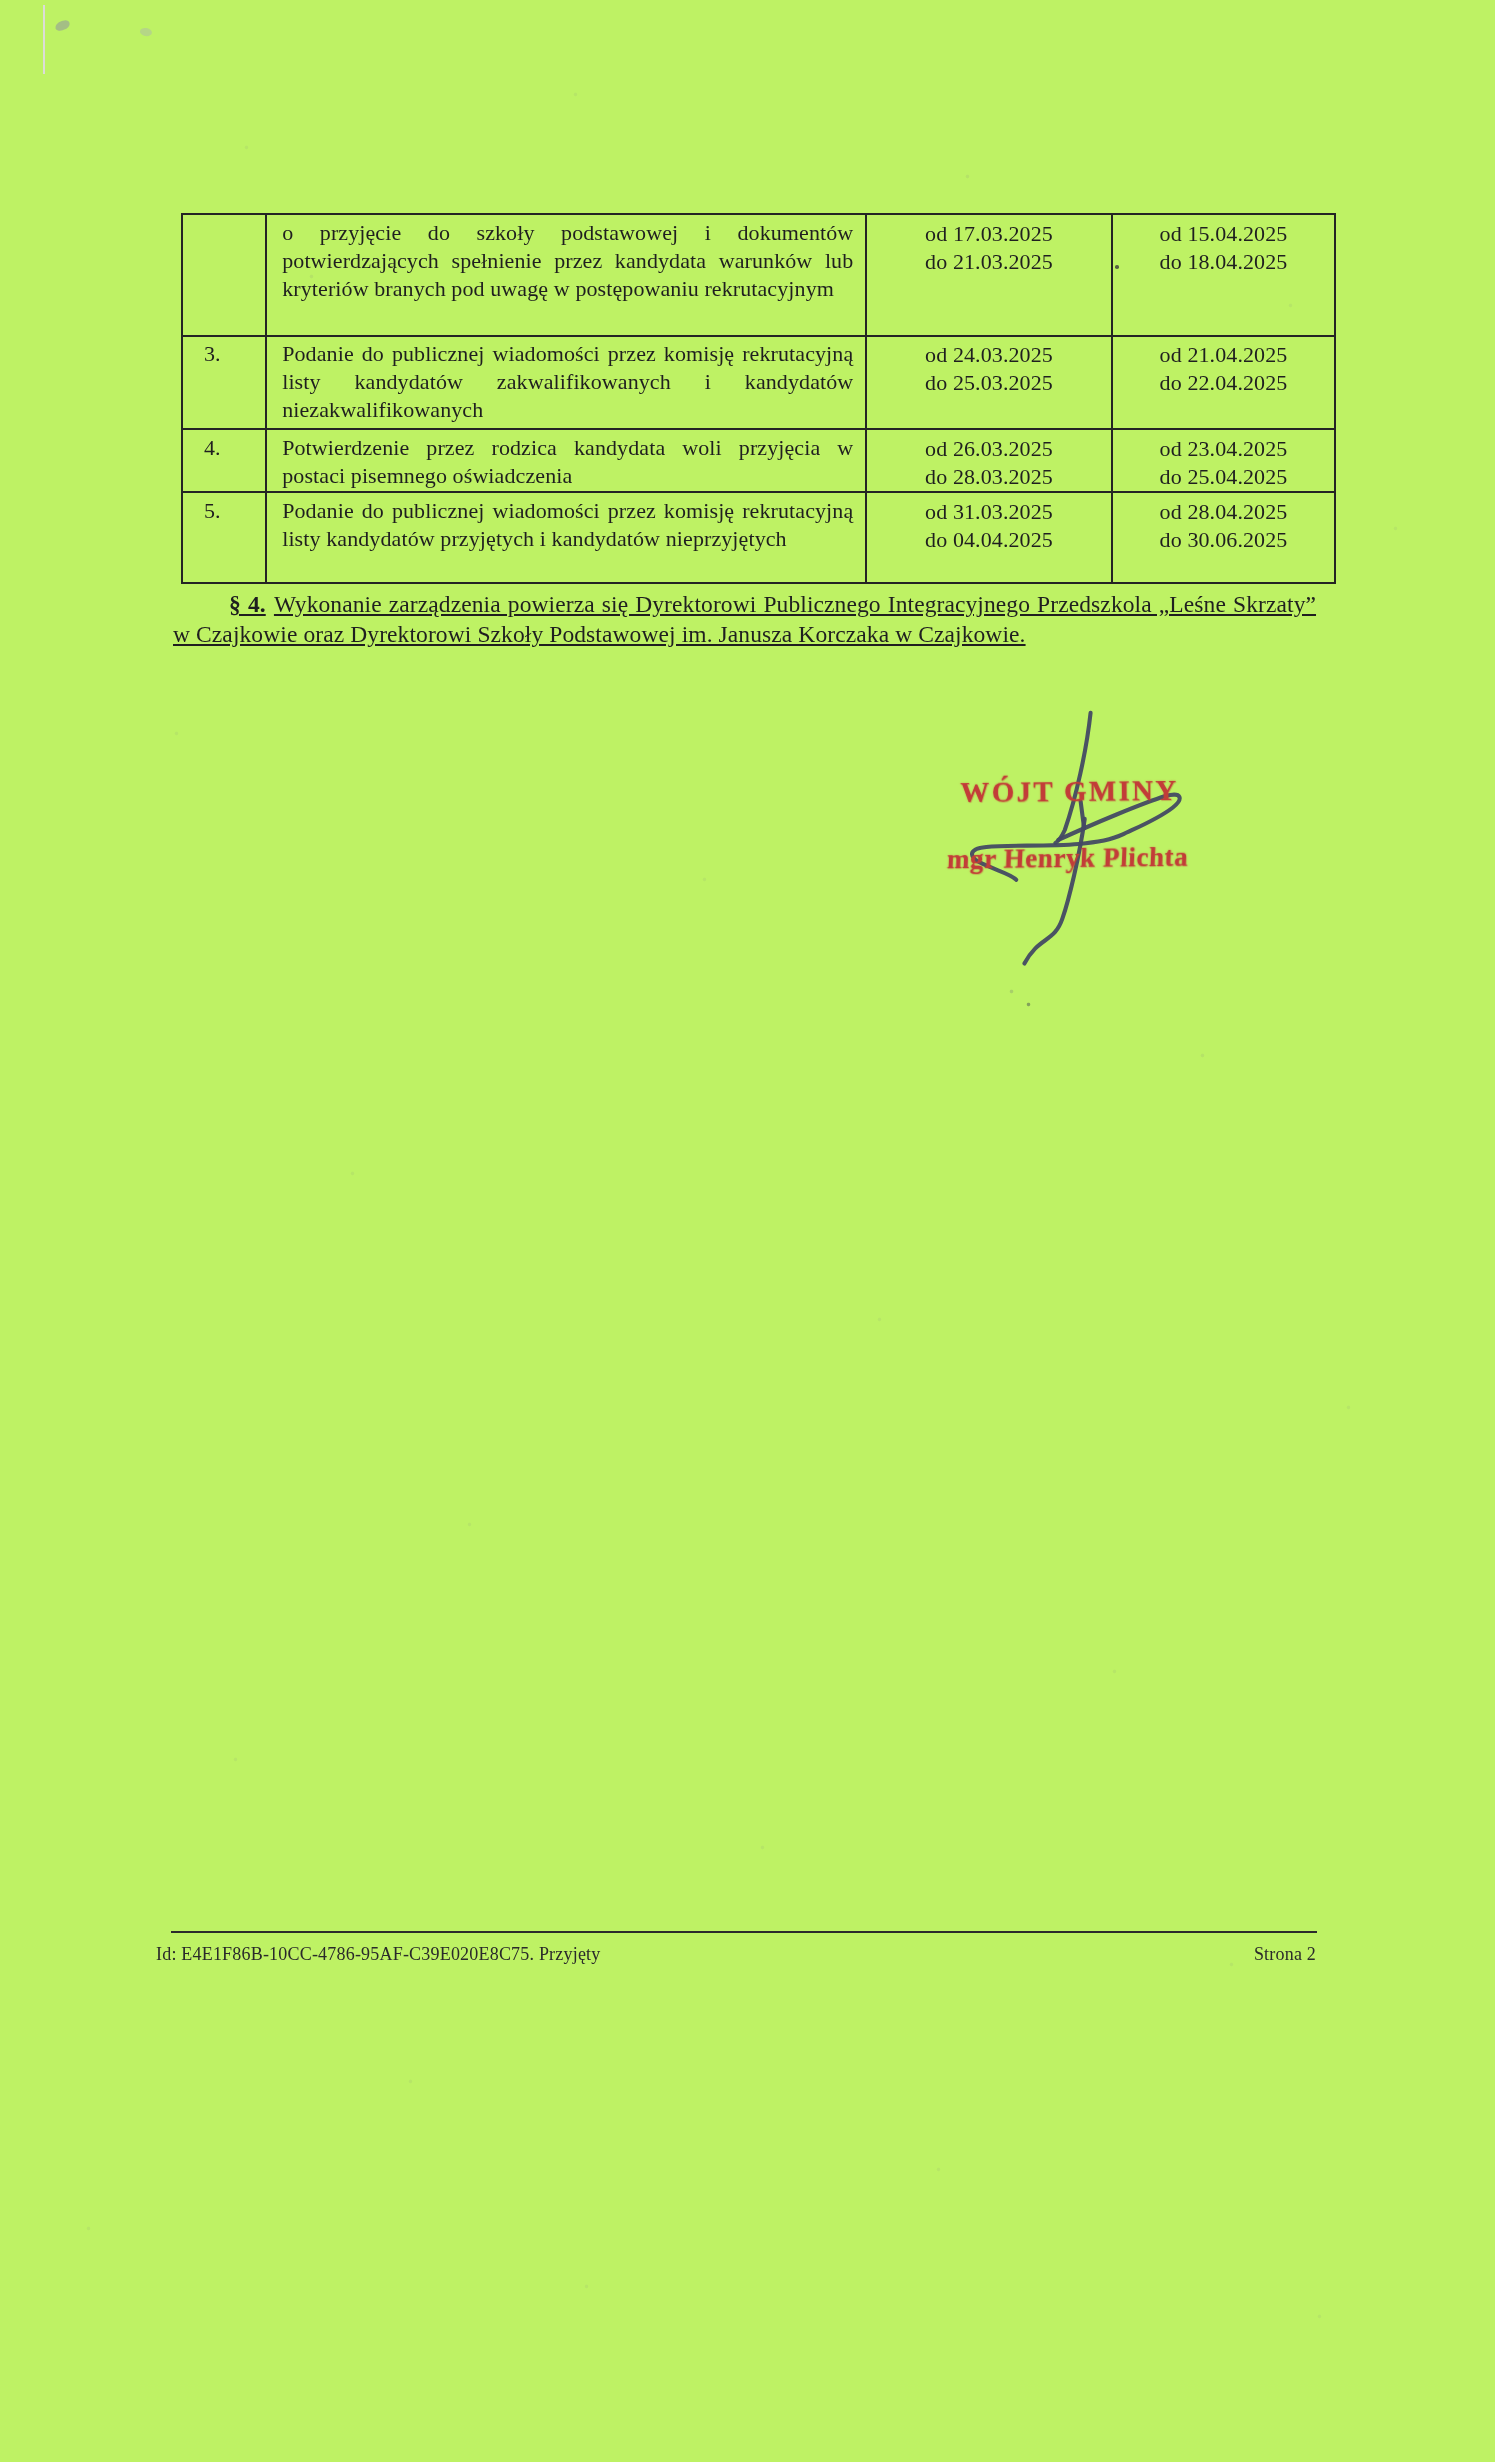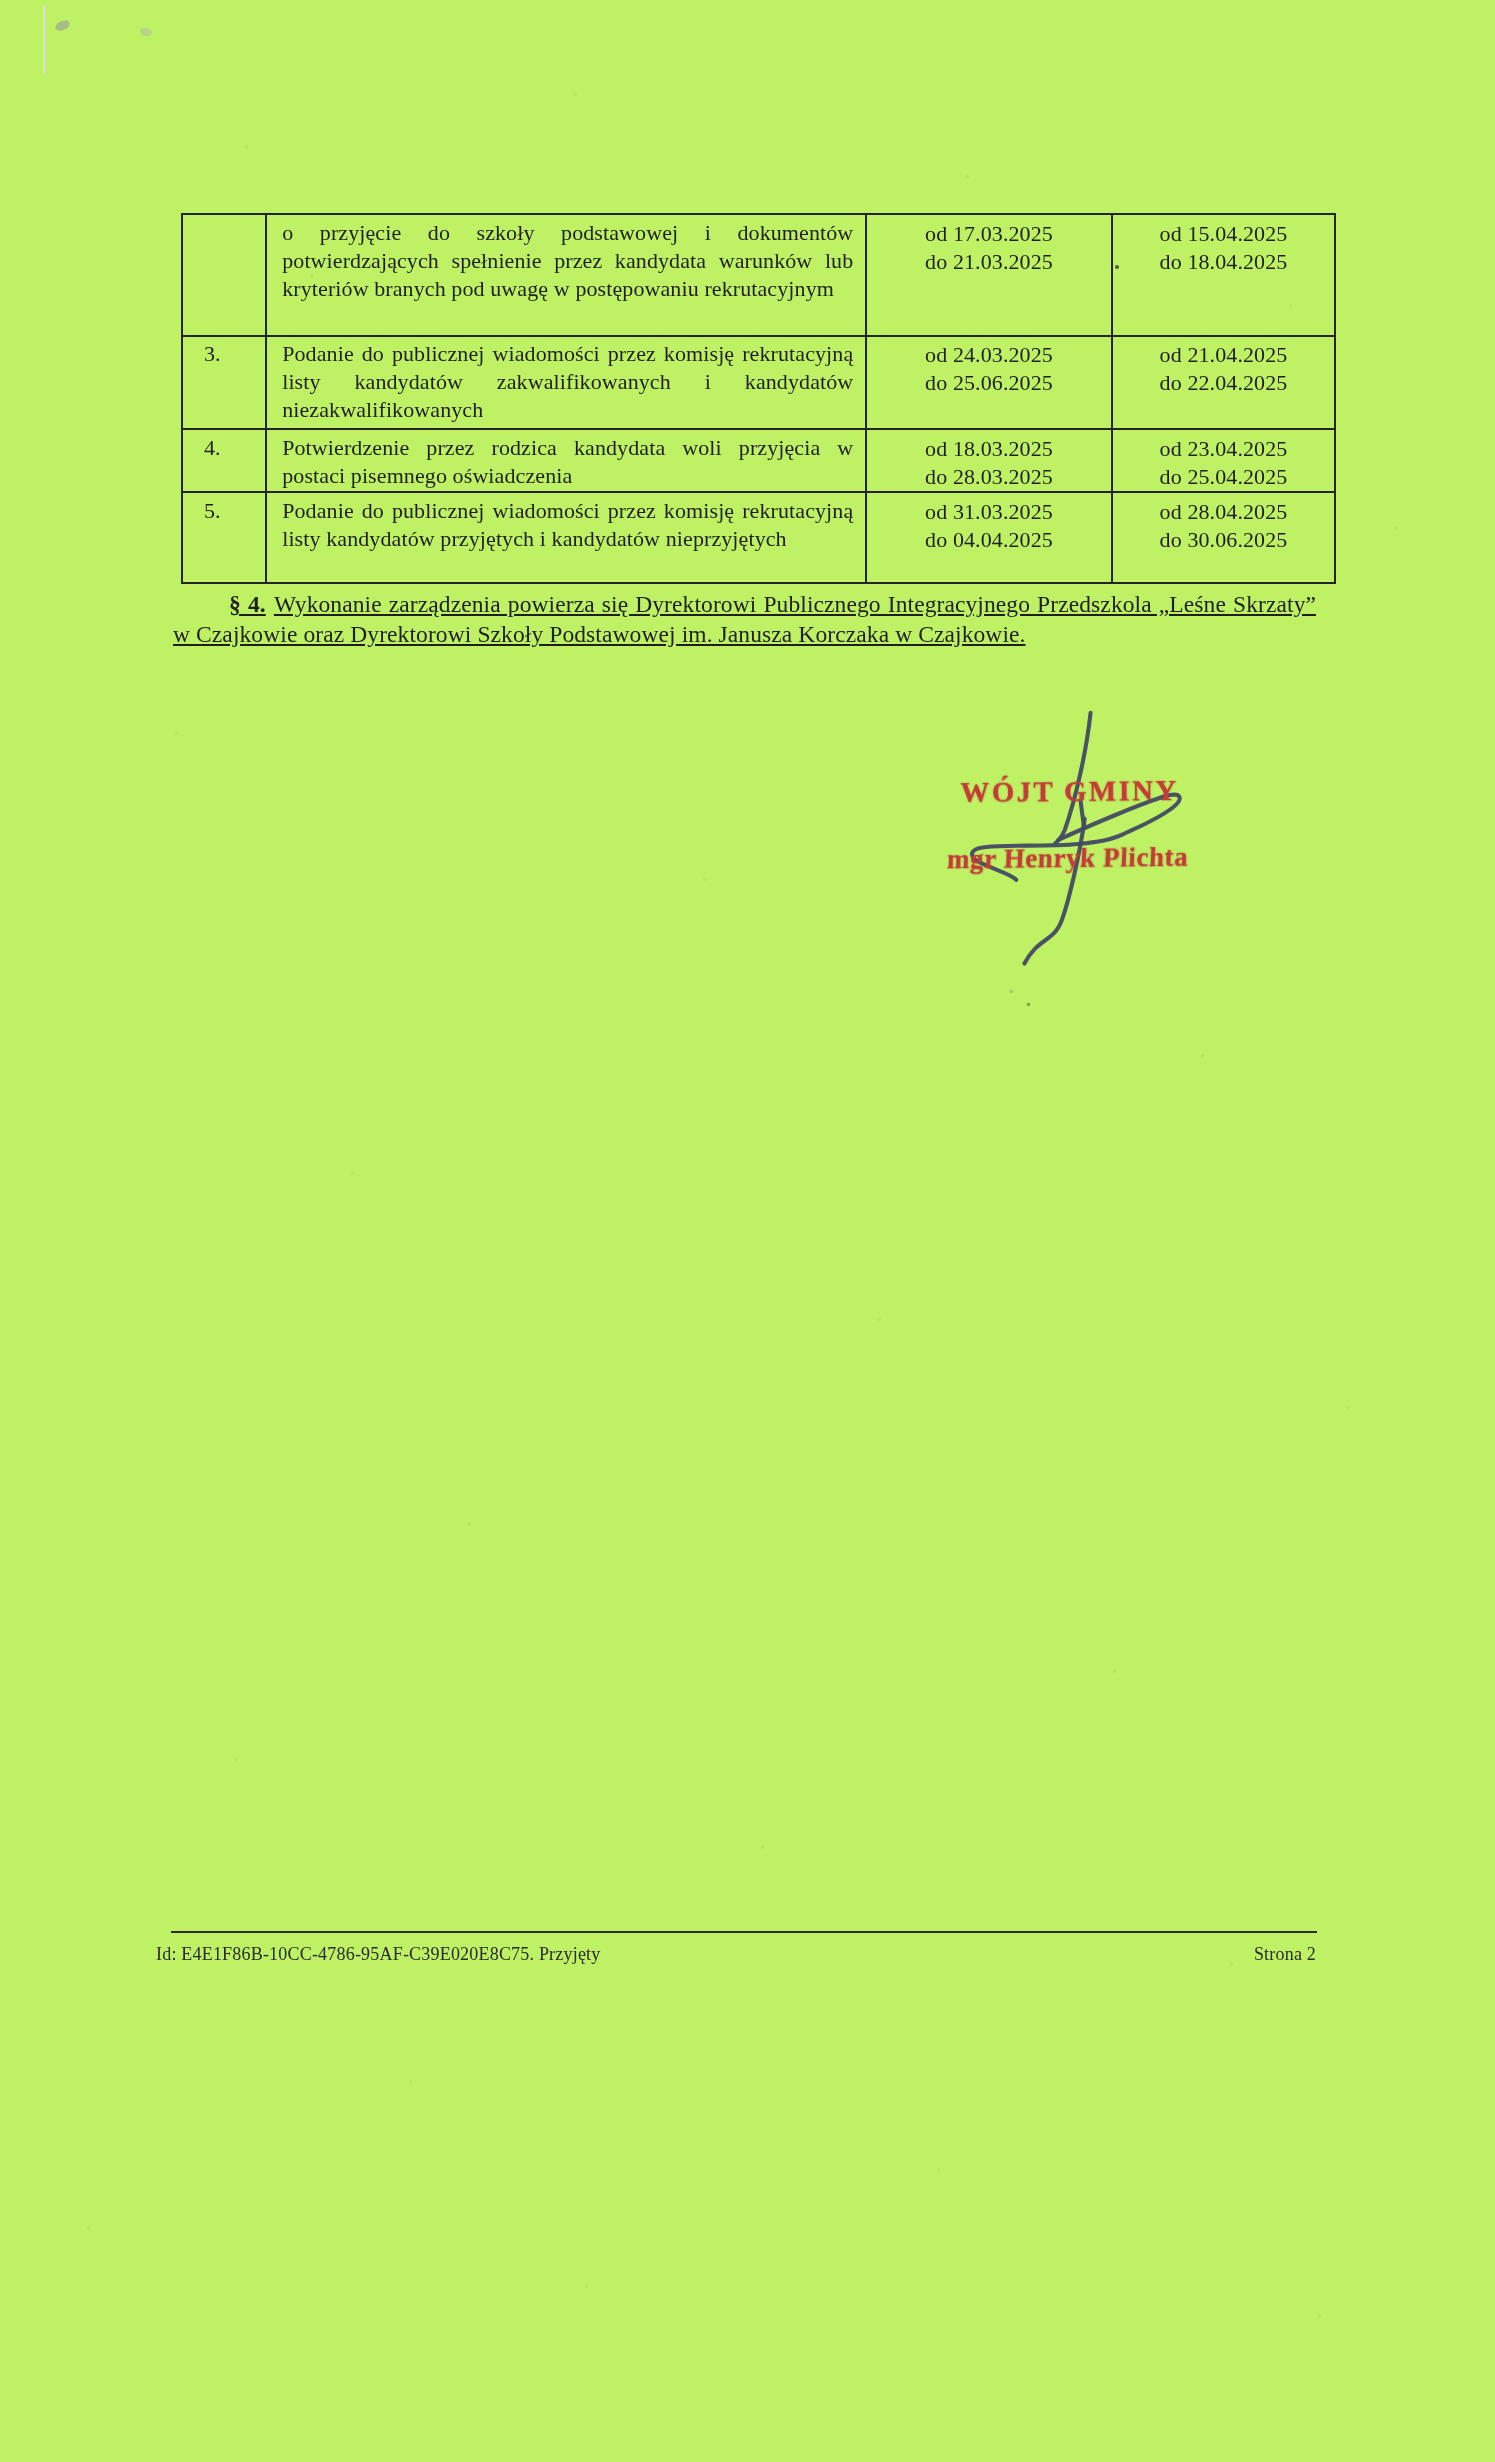--- a/index.html
+++ b/index.html
@@ -127,32 +127,32 @@
         <td class="c-term">
           <div>od 15.04.2025</div>
           <div>do 18.04.2025</div>
         </td>
       </tr>
       <tr class="r2">
         <td class="c-num">3.</td>
         <td class="c-task">Podanie do publicznej wiadomości przez komisję rekrutacyjną listy kandydatów zakwalifikowanych i kandydatów niezakwalifikowanych</td>
         <td class="c-term">
           <div>od 24.03.2025</div>
-          <div>do 25.06.2025</div>
+          <div>do 25.03.2025</div>
         </td>
         <td class="c-term">
           <div>od 21.04.2025</div>
           <div>do 22.04.2025</div>
         </td>
       </tr>
       <tr class="r3">
         <td class="c-num">4.</td>
         <td class="c-task">Potwierdzenie przez rodzica kandydata woli przyjęcia w postaci pisemnego oświadczenia</td>
         <td class="c-term">
-          <div>od 18.03.2025</div>
+          <div>od 26.03.2025</div>
           <div>do 28.03.2025</div>
         </td>
         <td class="c-term">
           <div>od 23.04.2025</div>
           <div>do 25.04.2025</div>
         </td>
       </tr>
       <tr class="r4">
         <td class="c-num">5.</td>
         <td class="c-task">Podanie do publicznej wiadomości przez komisję rekrutacyjną listy kandydatów przyjętych i kandydatów nieprzyjętych</td>

